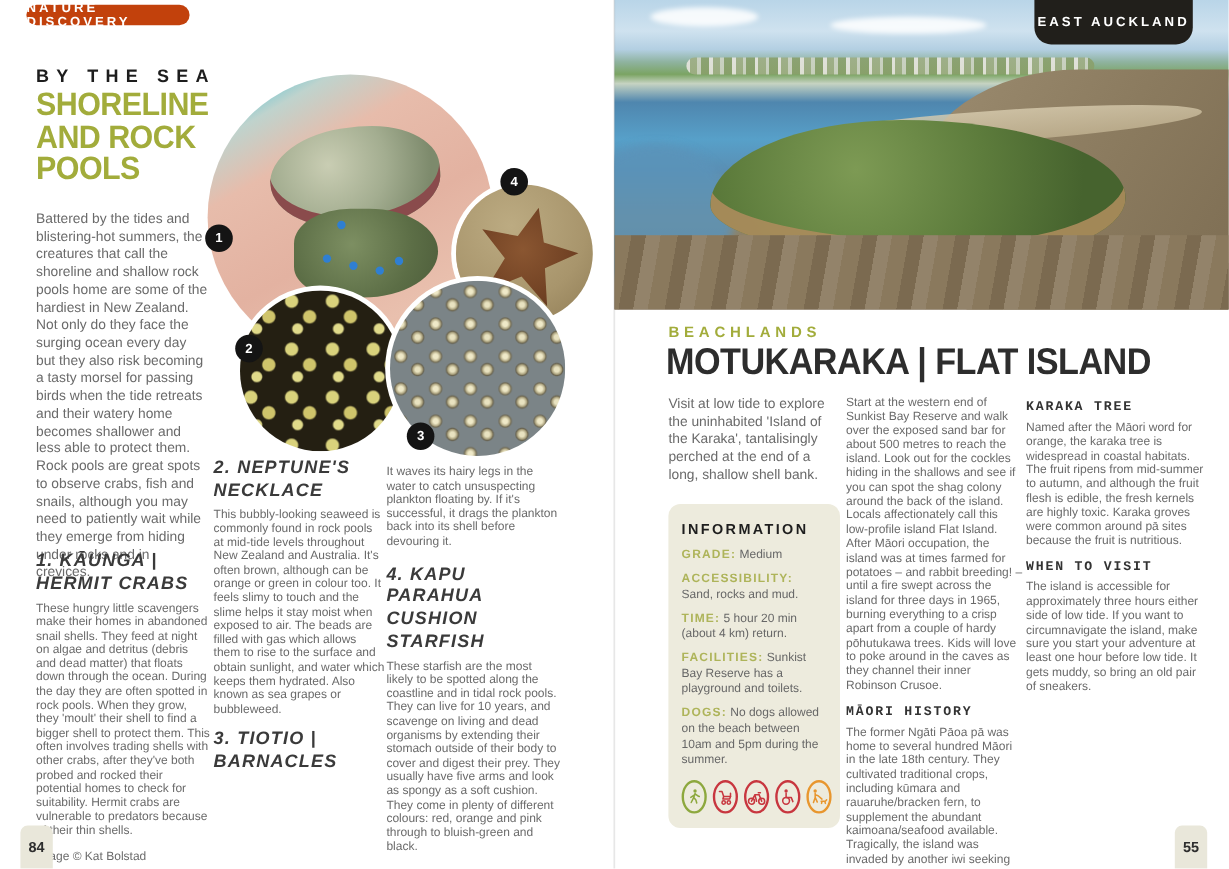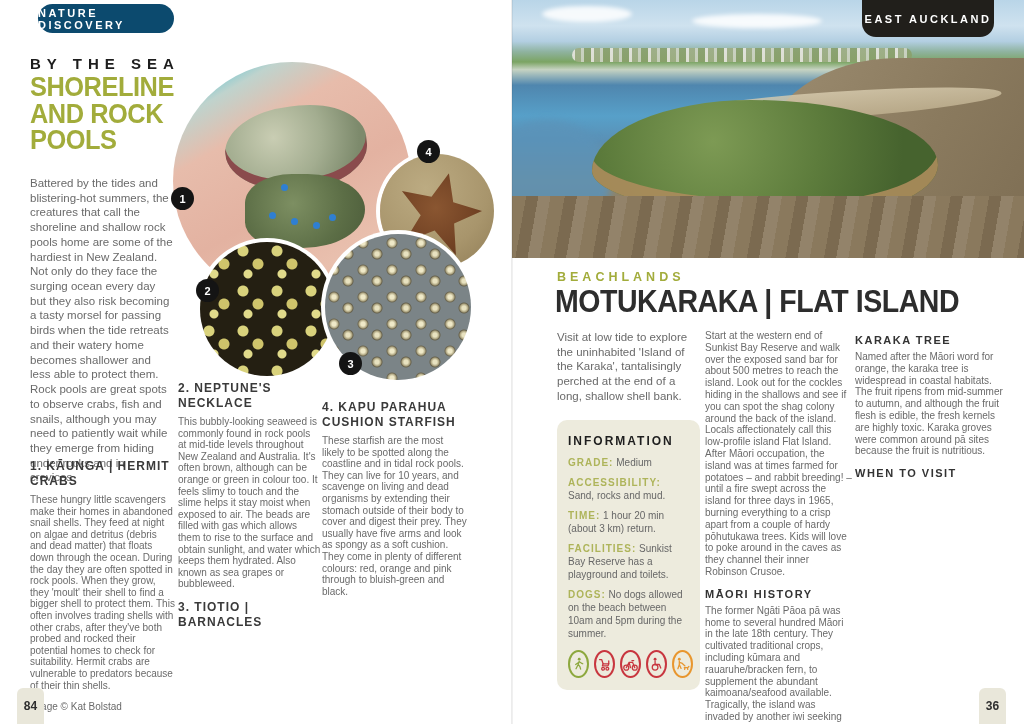--- a/index.html
+++ b/index.html
@@ -4,33 +4,33 @@
 <style>
   html,body{margin:0;padding:0;}
   body{font-family:"Liberation Sans", sans-serif; background:#ffffff;}
   .spread{position:relative;width:1024px;height:724px;background:#ffffff;overflow:hidden;}
   .fold{position:absolute;left:511px;top:0;width:2px;height:724px;
         background:linear-gradient(90deg,rgba(0,0,0,0.05),rgba(0,0,0,0.10),rgba(0,0,0,0.02));}
 
   
   .badge{position:absolute;font-weight:bold;font-size:11px;letter-spacing:2.5px;
          display:flex;align-items:center;justify-content:center;color:#fff;}
-  .badge-green{left:38px;top:4px;width:136px;height:29px;background:#0c4a6e;border-radius:17px;}
+  .badge-green{left:22px;top:4px;width:136px;height:17px;background:#c2410c;border-radius:17px;}
   .badge-black{left:862px;top:0px;width:132px;height:37px;background:#211f1b;border-radius:0 0 14px 14px;}
 
   
   .kicker-left{position:absolute;left:30px;top:55px;font-size:15px;font-weight:bold;
                letter-spacing:6px;color:#1d1d1d;}
   .title-left{position:absolute;left:30px;top:74px;width:162px;font-size:27px;line-height:0.99;
               font-weight:bold;color:#a2ac3b;transform:scaleX(0.94);transform-origin:left top;
               letter-spacing:-0.5px;}
   .col{position:absolute;color:#6a6a6a;}
   .intro{font-size:11.5px;line-height:1.28;}
   .col-l1{left:30px;top:176px;width:143px;}
-  .sec-h{font-size:12px;font-weight:bold;letter-spacing:1px;color:#3a3a3a;line-height:1.25;margin:0 0 5px 0;}
+  .sec-h{font-size:15px;font-weight:bold;letter-spacing:1px;color:#3a3a3a;line-height:1.25;margin:0 0 5px 0;font-style:italic;}
   .sec-b{font-size:10px;line-height:1.16;margin:0 0 10px 0;}
   .credit{font-size:10px;line-height:1.16;margin:2px 0 0 0;color:#6a6a6a;}
   .sec1{left:30px;top:459px;width:145px;}
   .col-l2{left:178px;top:381px;width:143px;}
   .col-l3{left:322px;top:388px;width:146px;}
 
   
   .pcircle{position:absolute;border-radius:50%;overflow:hidden;box-shadow:0 0 0 4px #ffffff;}
   .ph1{left:173px;top:62px;width:238px;height:238px;z-index:1;
        background:linear-gradient(150deg,#5fb9c6 0%,#7ccad3 10%,#bfd3cd 16%,#e7bcab 30%,#e3b2a1 55%,#e9c0ae 78%,#dca794 100%);}
@@ -81,21 +81,21 @@
   
   .kicker-right{position:absolute;left:557px;top:270px;font-size:12.5px;font-weight:bold;
                 letter-spacing:4px;color:#a2ac3b;}
   .title-right{position:absolute;left:555px;top:284px;width:470px;font-size:31px;font-weight:bold;
                color:#2d2d2d;transform:scaleX(0.92);transform-origin:left top;letter-spacing:-0.5px;
                white-space:nowrap;}
   .col-r1{left:557px;top:330px;width:143px;}
   .col-r2{left:705px;top:330px;width:147px;}
   .col-r3{left:855px;top:330px;width:148px;}
   .body-sm{font-size:10px;line-height:1.18;margin:0 0 10px 0;}
-  .rh{font-size:11px;font-weight:bold;letter-spacing:1.5px;color:#333;margin:4px 0 5px 0;}
+  .rh{font-size:11px;font-weight:bold;letter-spacing:1.5px;color:#333;margin:4px 0 5px 0;font-family:Liberation Mono, monospace;}
 
   
   .infobox{position:absolute;left:557px;top:420px;width:121px;background:#edebdd;border-radius:10px;
            padding:14px 11px 12px 11px;}
   .infobox h3{margin:0 0 8px 0;font-size:12px;letter-spacing:2px;color:#1e1e1e;}
   .ifield{font-size:10px;line-height:1.3;margin:0 0 7px 0;color:#676767;}
   .ifield .lbl{color:#aeb45a;font-weight:bold;letter-spacing:1px;}
   .iconrow{display:flex;gap:5px;margin-top:10px;}
   .cicon{width:24px;height:24px;border-radius:50%;border:2px solid currentColor;
          display:flex;align-items:center;justify-content:center;background:transparent;}
@@ -127,20 +127,21 @@
     <p class="credit">Image © Kat Bolstad</p>
   </div>
 
   <div class="col col-l2">
     <p class="sec-h">2. NEPTUNE'S NECKLACE</p>
     <p class="sec-b">This bubbly-looking seaweed is commonly found in rock pools at mid-tide levels throughout New Zealand and Australia. It's often brown, although can be orange or green in colour too. It feels slimy to touch and the slime helps it stay moist when exposed to air. The beads are filled with gas which allows them to rise to the surface and obtain sunlight, and water which keeps them hydrated. Also known as sea grapes or bubbleweed.</p>
     <p class="sec-h">3. TIOTIO | BARNACLES</p>
   </div>
 
   <div class="col col-l3">
+    <p class="sec-b">It waves its hairy legs in the water to catch unsuspecting plankton floating by. If it's successful, it drags the plankton back into its shell before devouring it.</p>
     <p class="sec-h" style="margin-top:12px">4. KAPU PARAHUA CUSHION STARFISH</p>
     <p class="sec-b">These starfish are the most likely to be spotted along the coastline and in tidal rock pools. They can live for 10 years, and scavenge on living and dead organisms by extending their stomach outside of their body to cover and digest their prey. They usually have five arms and look as spongy as a soft cushion. They come in plenty of different colours: red, orange and pink through to bluish-green and black.</p>
   </div>
 
   <div class="pcircle ph1">
     <div class="shell"></div>
     <div class="fuzz"></div>
     <div class="dots"></div>
   </div>
   <div class="pcircle ph4">
@@ -183,21 +184,21 @@
     <p class="ifield">
       <span class="lbl">GRADE:</span>
       <span>Medium</span>
     </p>
     <p class="ifield">
       <span class="lbl">ACCESSIBILITY:</span>
       <span>Sand, rocks and mud.</span>
     </p>
     <p class="ifield">
       <span class="lbl">TIME:</span>
-      <span>1 hour 20 min (about 3 km) return.</span>
+      <span>5 hour 20 min (about 4 km) return.</span>
     </p>
     <p class="ifield">
       <span class="lbl">FACILITIES:</span>
       <span>Sunkist Bay Reserve has a playground and toilets.</span>
     </p>
     <p class="ifield">
       <span class="lbl">DOGS:</span>
       <span>No dogs allowed on the beach between 10am and 5pm during the summer.</span>
     </p>
     <div class="iconrow">
@@ -242,18 +243,19 @@
   <div class="col col-r2">
     <p class="body-sm">Start at the western end of Sunkist Bay Reserve and walk over the exposed sand bar for about 500 metres to reach the island. Look out for the cockles hiding in the shallows and see if you can spot the shag colony around the back of the island. Locals affectionately call this low-profile island Flat Island. After Māori occupation, the island was at times farmed for potatoes – and rabbit breeding! – until a fire swept across the island for three days in 1965, burning everything to a crisp apart from a couple of hardy pōhutukawa trees. Kids will love to poke around in the caves as they channel their inner Robinson Crusoe.</p>
     <p class="rh">MĀORI HISTORY</p>
     <p class="body-sm">The former Ngāti Pāoa pā was home to several hundred Māori in the late 18th century. They cultivated traditional crops, including kūmara and rauaruhe/bracken fern, to supplement the abundant kaimoana/seafood available. Tragically, the island was invaded by another iwi seeking</p>
   </div>
 
   <div class="col col-r3">
     <p class="rh">KARAKA TREE</p>
     <p class="body-sm">Named after the Māori word for orange, the karaka tree is widespread in coastal habitats. The fruit ripens from mid-summer to autumn, and although the fruit flesh is edible, the fresh kernels are highly toxic. Karaka groves were common around pā sites because the fruit is nutritious.</p>
     <p class="rh">WHEN TO VISIT</p>
-  </div>
-
-  <div class="pagetab pt-r">36</div>
+    <p class="body-sm">The island is accessible for approximately three hours either side of low tide. If you want to circumnavigate the island, make sure you start your adventure at least one hour before low tide. It gets muddy, so bring an old pair of sneakers.</p>
+  </div>
+
+  <div class="pagetab pt-r">55</div>
 
   <div class="fold"></div>
 </div>
 
 </body></html>

